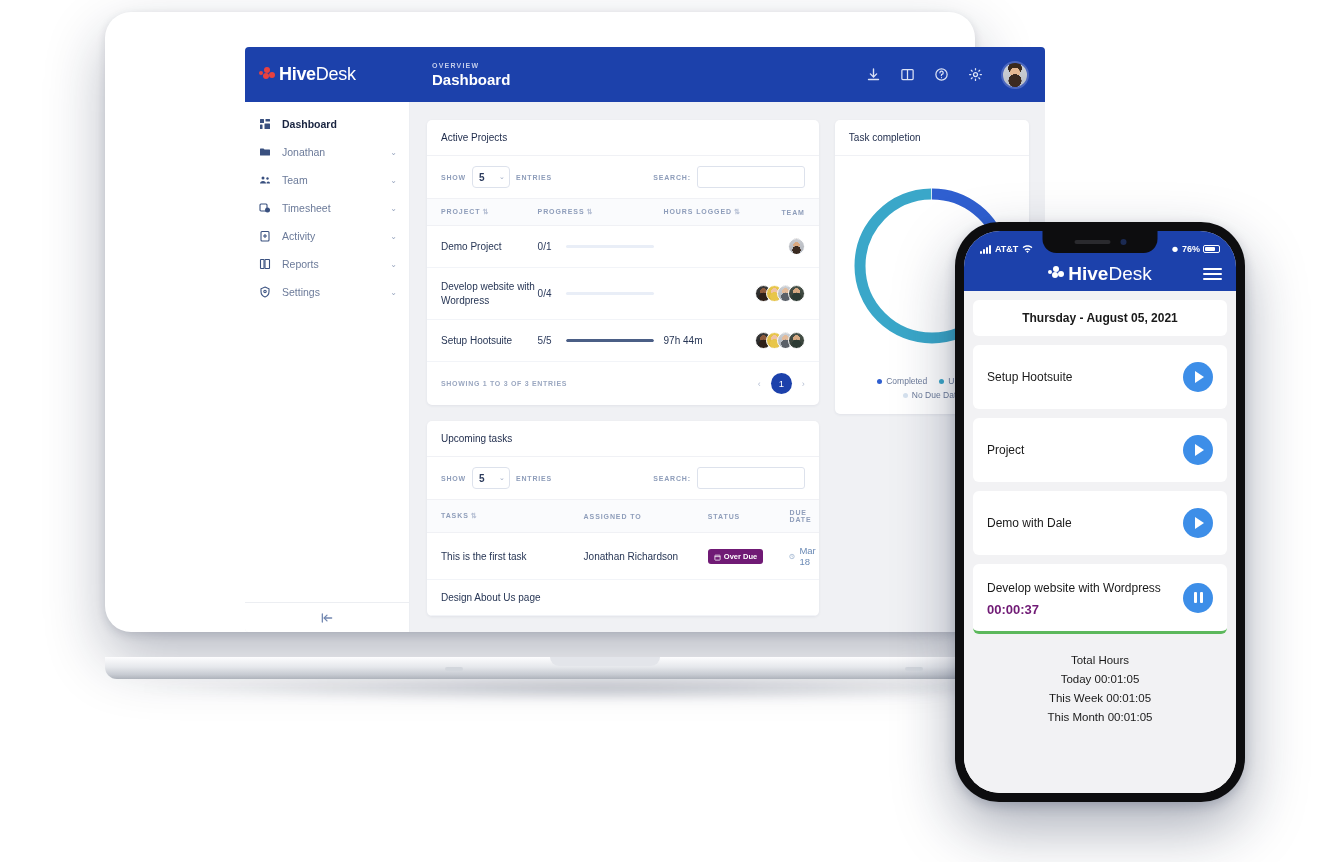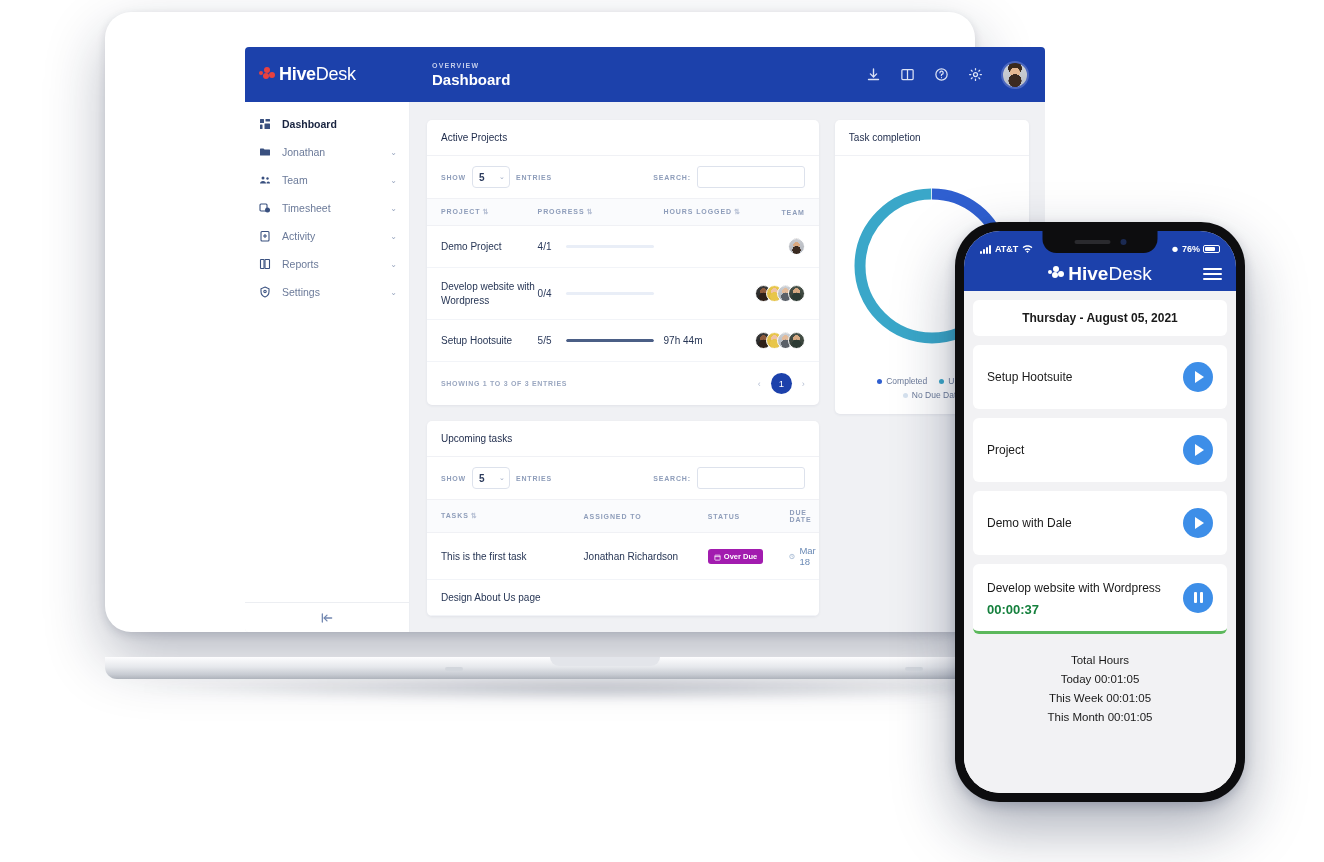--- a/index.html
+++ b/index.html
@@ -156,21 +156,21 @@
   .foot-info { font-size:7px; font-weight:700; letter-spacing:0.7px; color:#9aa7c0; flex:1; }
   .pager { display:flex; align-items:center; gap:10px; }
   .pg-arrow { font-size:9px; color:#b3bdd2; cursor:pointer; }
   .pg-num {
     width:21px;height:21px;border-radius:50%; background:#1c41ab; color:#fff;
     font-size:9.5px; display:flex; align-items:center; justify-content:center; cursor:pointer;
   }
 
   .badge {
     display:inline-flex; align-items:flex-end; gap:3px;
-    background:#a21caf; color:#fff; font-size:7.5px; font-weight:700;
+    background:#701a75; color:#fff; font-size:7.5px; font-weight:700;
     border-radius:3px; padding:3px 6px;
   }
   .badge svg { width:7px;height:7px; }
   .due { display:inline-flex; align-items:center; gap:4px; color:#6b8ab5; font-size:9.5px; }
   .due svg { width:9px;height:9px; }
 
   
   .donut-wrap { height:220px; display:flex; align-items:center; justify-content:center; }
   .legend { display:flex; flex-wrap:wrap; justify-content:center; gap:4px 12px; padding:0 12px 14px; }
   .lg { display:flex; align-items:center; gap:4px; font-size:8.5px; color:#6b7a99; }
@@ -213,21 +213,21 @@
   .burger i { width:19px;height:2px;background:#fff;display:block;border-radius:1px; }
   .phone-body { padding:9px; background:#f2f2f4; height:calc(100% - 60px); overflow:hidden; }
   .p-card { background:#fff; border-radius:6px; padding:11px 14px; margin-bottom:9px; }
   .p-date { text-align:center; font-size:12px; font-weight:700; color:#1a1a1a; }
   .p-task {
     background:#fff; border-radius:6px; padding:14px; margin-bottom:9px;
     display:flex; align-items:center; justify-content:space-between; min-height:64px;
   }
   .p-task.active { border-bottom:3px solid #5cb85c; }
   .p-task-name { font-size:12px; color:#1a1a1a; }
-  .p-timer { font-size:13px; font-weight:700; color:#15803d; margin-top:6px; }
+  .p-timer { font-size:13px; font-weight:700; color:#701a75; margin-top:6px; }
   .p-btn {
     width:30px;height:30px;border-radius:50%; background:#3d8ee8;
     display:flex;align-items:center;justify-content:center; flex:0 0 auto; cursor:pointer;
   }
   .p-btn .play { width:0;height:0;border-left:9px solid #fff;border-top:6px solid transparent;border-bottom:6px solid transparent; margin-left:3px;}
   .p-btn .pause { display:flex; gap:3px; }
   .p-btn .pause i { width:3px;height:11px;background:#fff;display:block;border-radius:1px; }
   .p-totals { text-align:center; padding-top:8px; color:#1a1a1a; font-size:11.5px; line-height:1.65; }
 </style>
 </head>
@@ -399,21 +399,21 @@
                   <th style="width:130px"><span>PROGRESS</span><span class="sortarrow">⇅</span></th>
                   <th style="width:110px"><span>HOURS LOGGED</span><span class="sortarrow">⇅</span></th>
                   <th class="pad-r" style="text-align:right"><span>TEAM</span></th>
                 </tr>
               </thead>
               <tbody>
                 <tr>
                   <td class="pad-l">Demo Project</td>
                   <td>
                     <span class="progress-cell">
-                      <span class="ratio">4/1</span>
+                      <span class="ratio">0/1</span>
                       <span class="bar">
                           <i style="width:0%"></i>
                         </span>
                     </span>
                   </td>
                   <td></td>
                   <td>
                       <span class="avatars">
                         <span class="av solo"></span>
                       </span>

